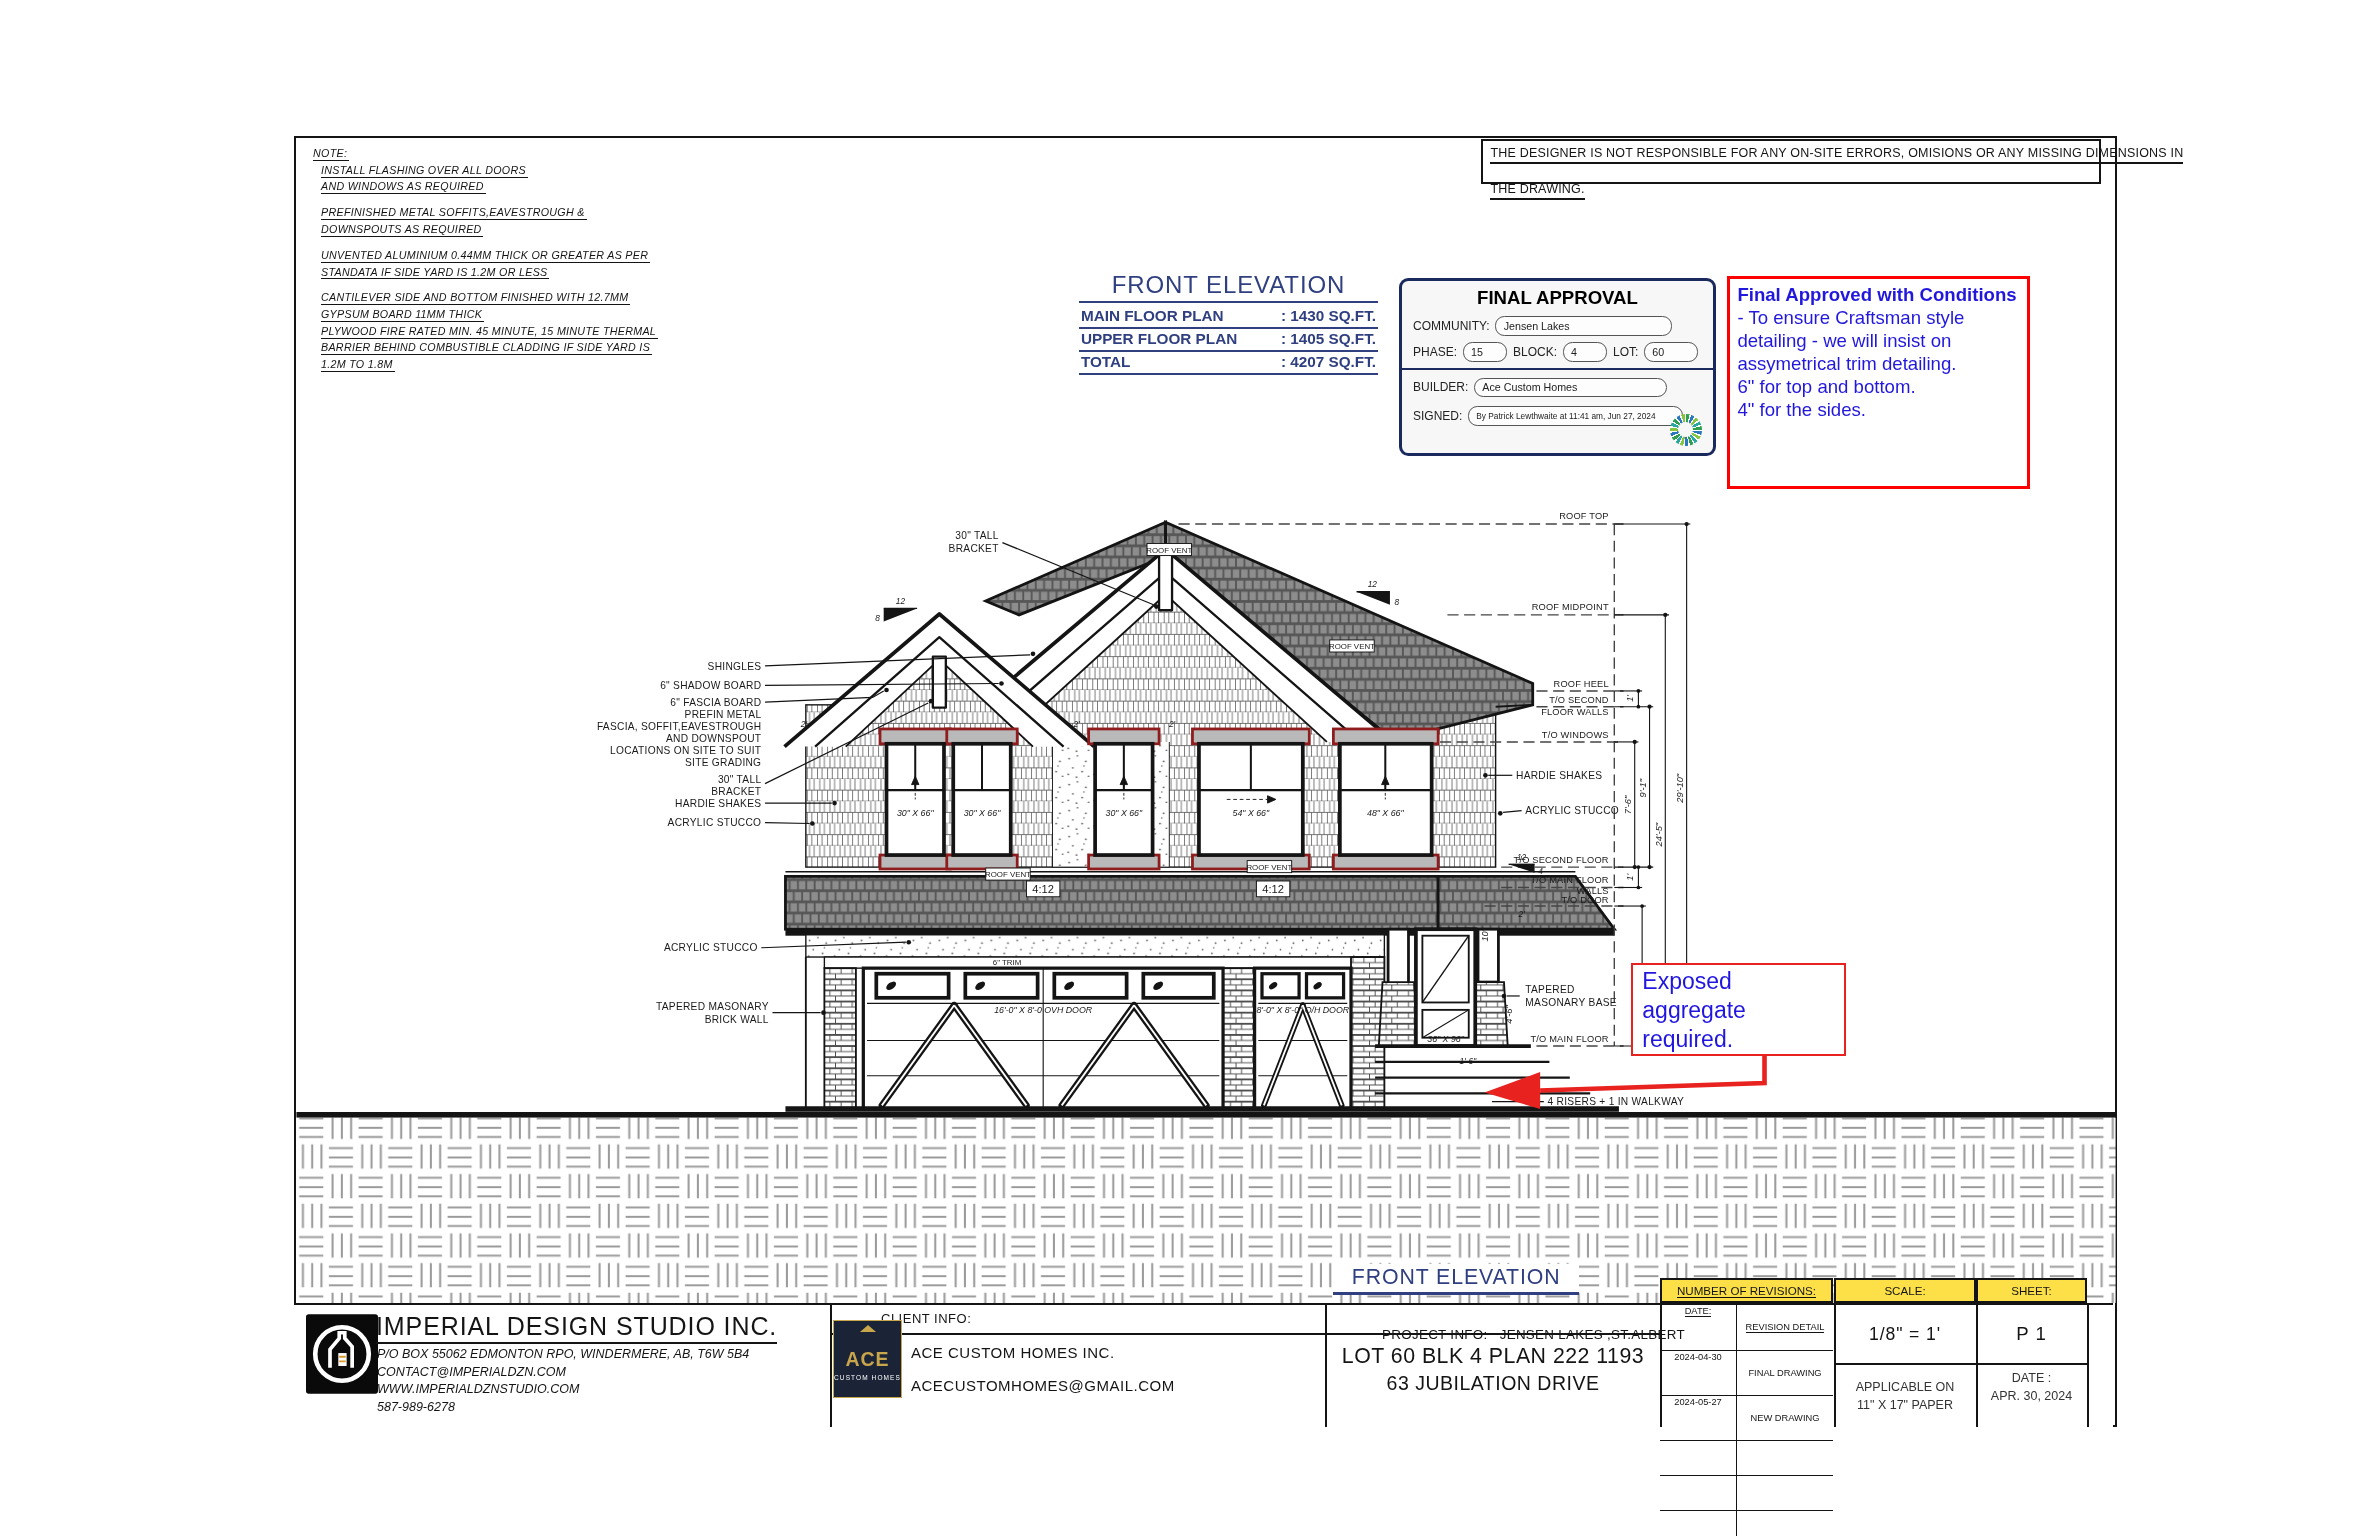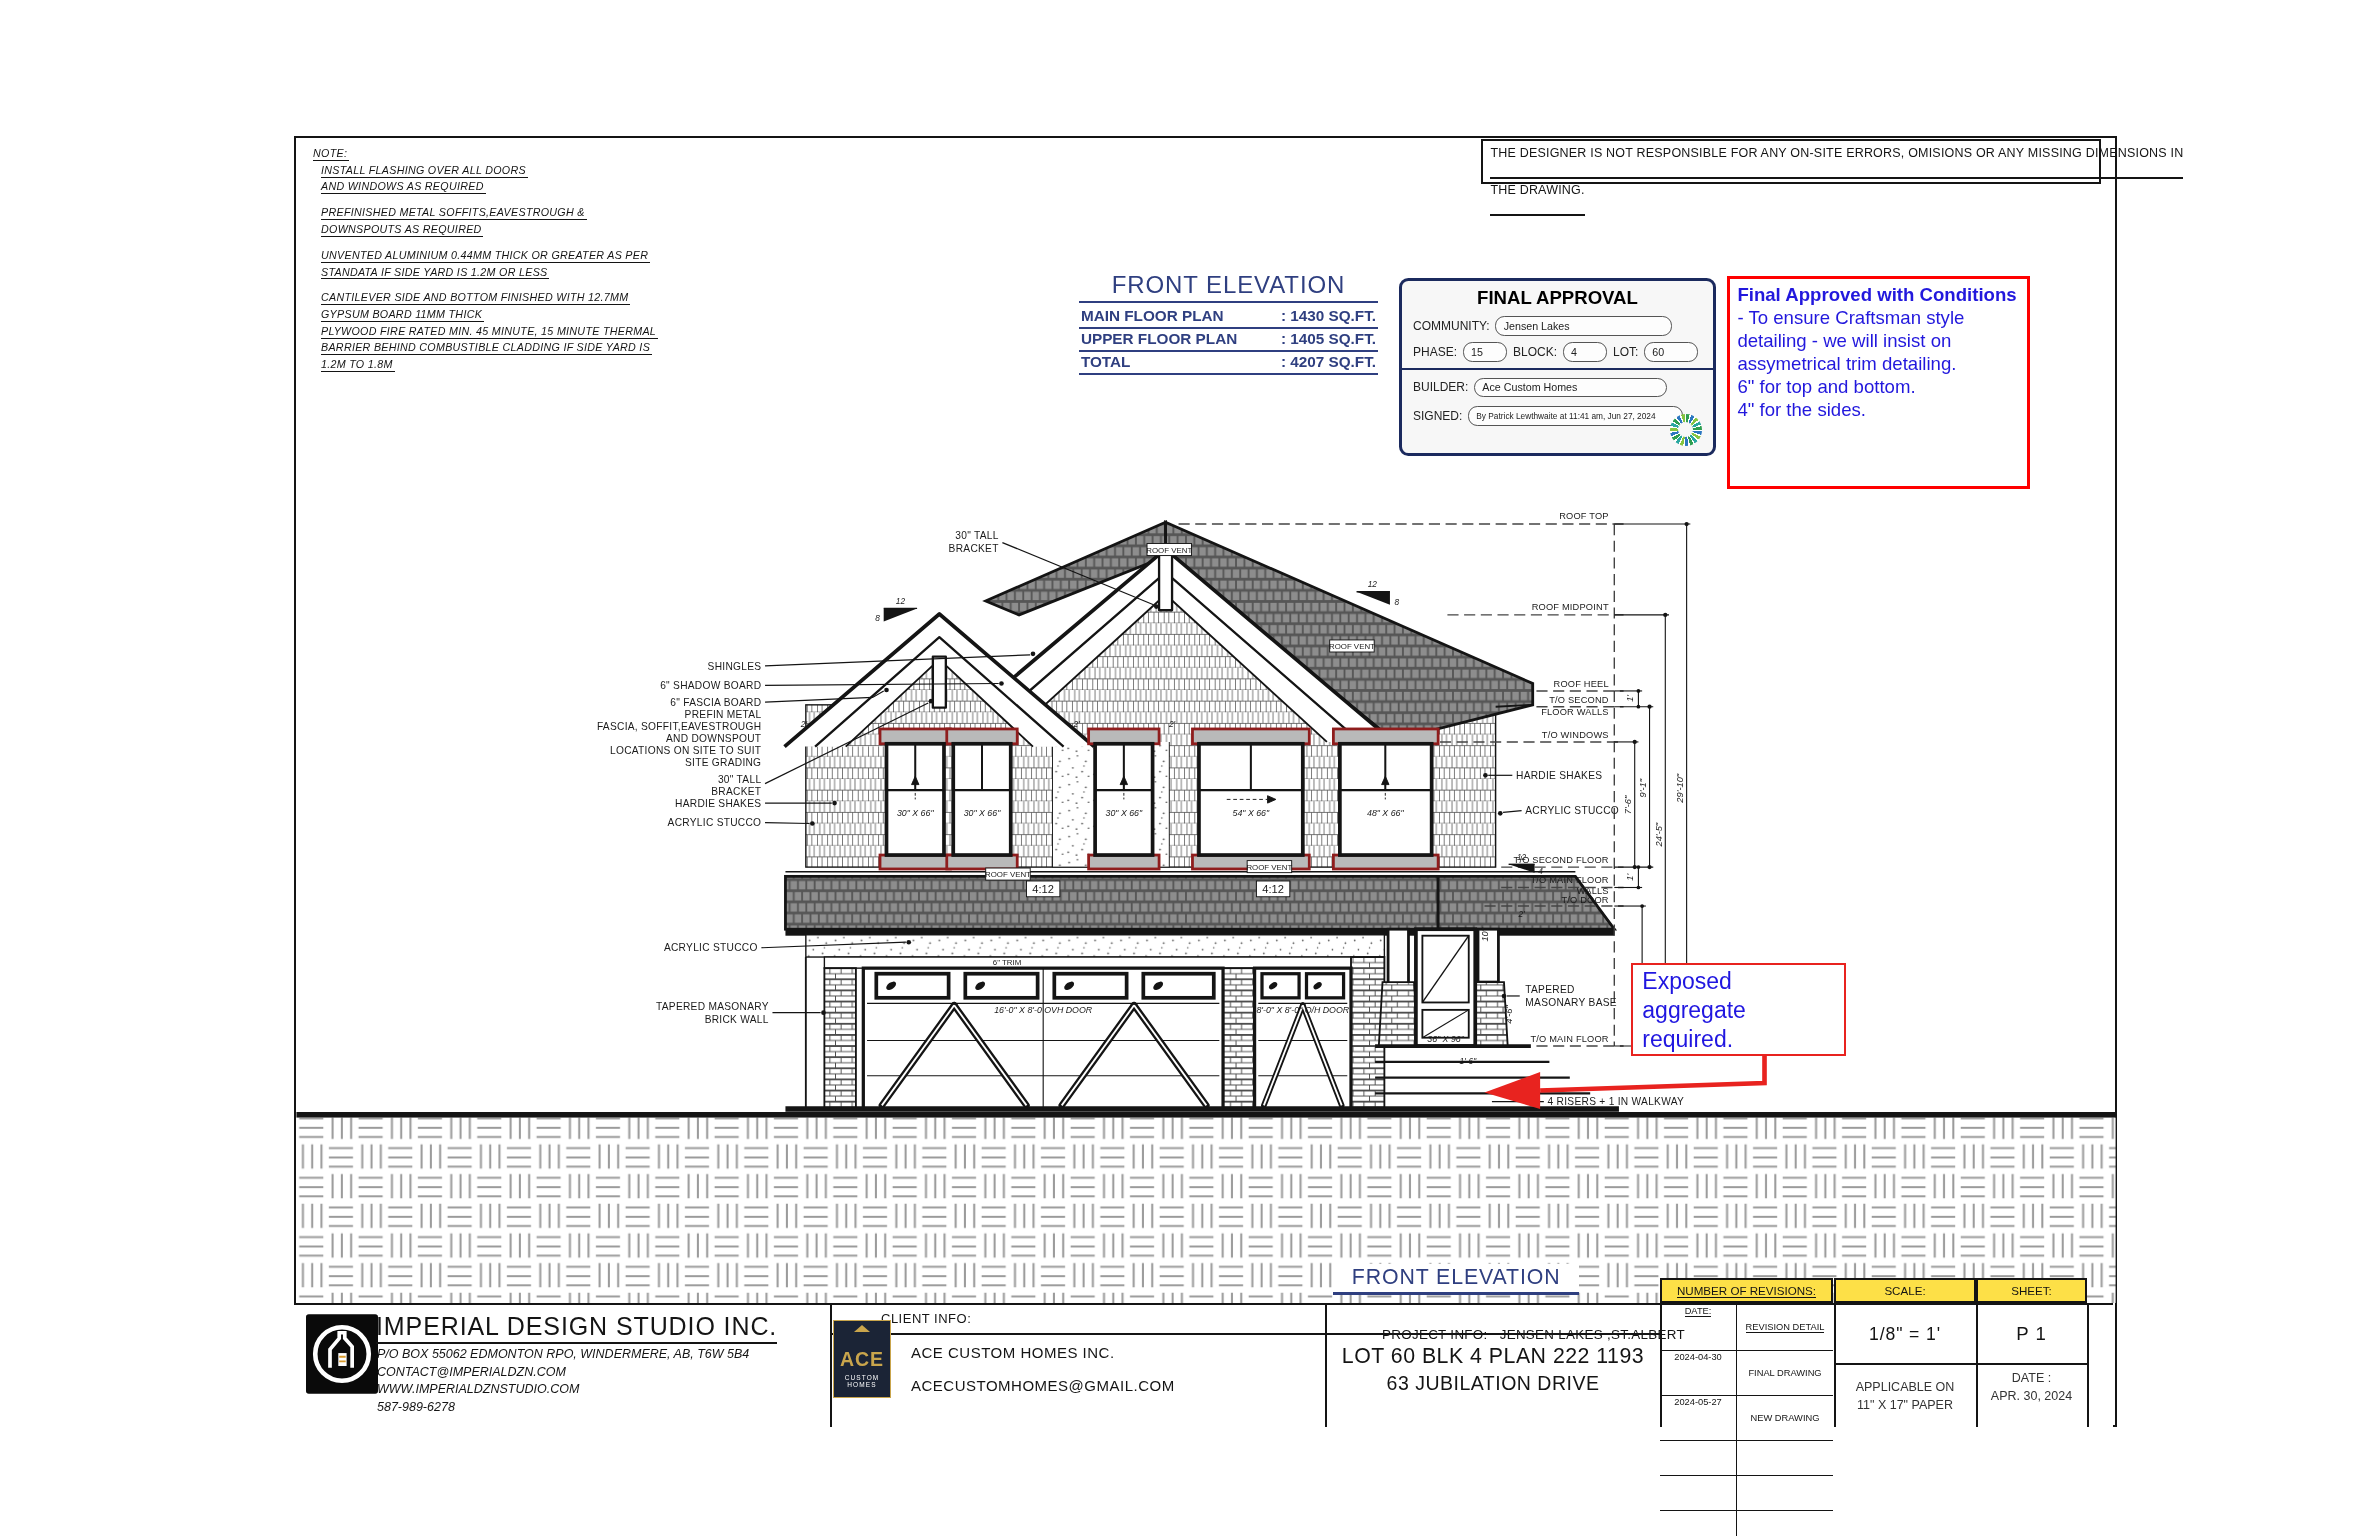--- a/index.html
+++ b/index.html
@@ -9,21 +9,21 @@
   .sheet-border{left:294px;top:136px;width:1819px;height:1287px;border:2.3px solid #141414;}
 
   
   .notes{left:313px;top:147px;width:399px;font-size:10.7px;font-style:italic;letter-spacing:0.3px;line-height:12px;}
   .notes .nline{display:table;border-bottom:1.7px solid #141414;padding:0 1.9px 0.9px 0;margin-bottom:2.8px;white-space:nowrap;}
   .notes .npar{margin-bottom:12px;margin-left:8px;}
 
   
   .disclaimer{left:1481px;top:139px;width:620px;height:45px;border:2.3px solid #141414;background:#fff;
               padding:4.6px 7.4px;box-sizing:border-box;font-size:12.5px;letter-spacing:0.2px;}
-  .disclaimer span{display:table;border-bottom:2px solid #141414;padding-bottom:17px;margin-bottom:4px;white-space:nowrap;}
+  .disclaimer span{display:table;border-bottom:2px solid #141414;padding-bottom:2px;margin-bottom:18px;white-space:nowrap;}
 
   
   .elev{left:1079px;top:271px;width:299px;color:#2f3f80;}
   .elev .etitle{font-size:24px;letter-spacing:0.9px;text-align:center;border-bottom:2.3px solid #2f3f80;padding-bottom:1.9px;margin-bottom:3.7px;}
   .elev .erow{display:flex;justify-content:space-between;font-size:15.3px;font-weight:700;border-bottom:2.3px solid #2f3f80;padding:0.9px 1.9px 1.9px 1.9px;}
 
   
   .stamp{left:1399px;top:278px;width:317px;height:178px;border:3.2px solid #1b2a5e;border-radius:9.3px;
          background:#f7f7f7;box-sizing:border-box;padding:5.6px 11px;}
   .stamp .stitle{text-align:center;font-size:18.6px;font-weight:800;color:#000;margin-bottom:7.4px;}
@@ -47,21 +47,21 @@
   
   .gndlabel{left:1333px;top:1264px;width:239px;background:#fff;text-align:center;color:#2f3f80;
             font-size:21.3px;letter-spacing:0.9px;border-bottom:3.2px solid #2f3f80;padding:0.9px 3.7px 1.9px 3.7px;}
 
   
   .tblock{left:294px;top:1303px;width:1819px;height:122px;border-top:2.8px solid #141414;background:#fff;}
   .vline{position:absolute;top:0;bottom:0;width:2.3px;background:#141414;}
   .impname{position:absolute;left:82px;top:7.4px;font-size:25px;letter-spacing:0.9px;border-bottom:2.3px solid #141414;padding-bottom:0.9px;white-space:nowrap;}
   .impaddr{position:absolute;left:83px;top:41px;font-size:12.5px;font-style:italic;line-height:17.6px;}
   .implogo{position:absolute;left:12px;top:9.3px;}
-  .acelogo{position:absolute;left:539px;top:15px;width:58px;height:78px;background:#1b2436;border:1.9px solid #c9a54c;
+  .acelogo{position:absolute;left:539px;top:15px;width:69px;height:78px;background:#1b2436;border:1.9px solid #c9a54c;
            box-sizing:border-box;text-align:center;color:#c9a54c;}
   .acelogo .a1{font-size:19.5px;font-weight:800;letter-spacing:0.9px;margin-top:16.7px;}
   .acelogo .a2{font-size:6.5px;color:#fff;letter-spacing:1.1px;margin-top:2.8px;}
   .acelogo .roofmark{width:0;height:0;border-left:8.3px solid transparent;border-right:8.3px solid transparent;
            border-bottom:7.4px solid #c9a54c;margin:3.7px auto 0 auto;}
   .clienthdr{position:absolute;left:587px;top:5.6px;font-size:13px;letter-spacing:0.5px;}
   .clientdiv{position:absolute;left:536px;right:1051px;top:28px;height:2.3px;background:#141414;}
   .clientname{position:absolute;left:617px;top:39px;font-size:15px;letter-spacing:0.5px;}
   .clientmail{position:absolute;left:617px;top:72px;font-size:15px;letter-spacing:0.5px;}
   .projhdr{position:absolute;left:1040px;top:22px;font-size:13.4px;letter-spacing:0.3px;white-space:nowrap;margin-left:48px;}

